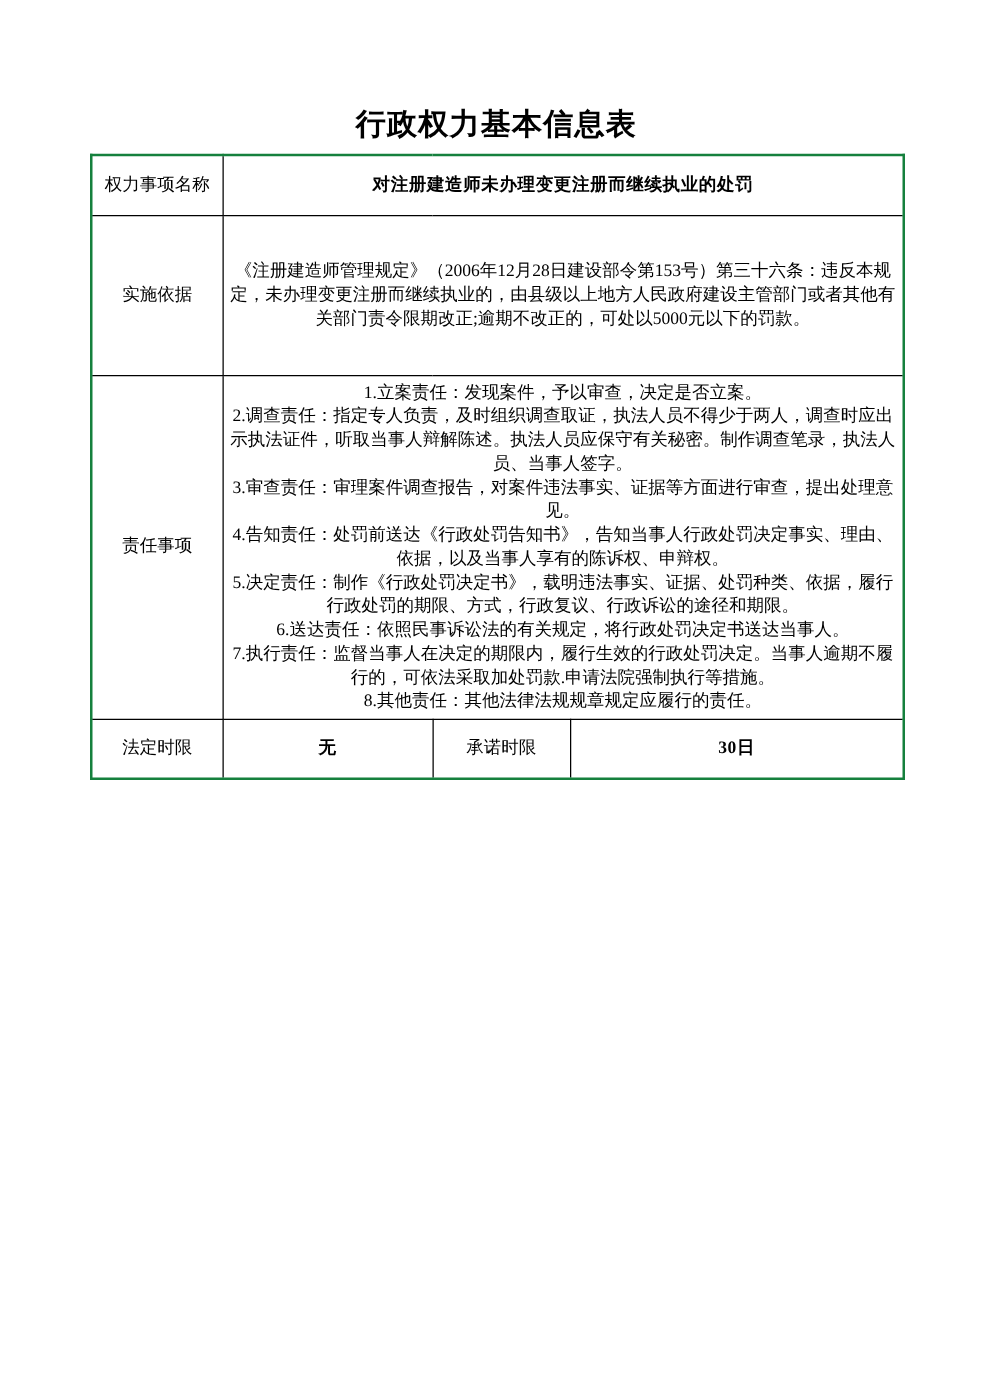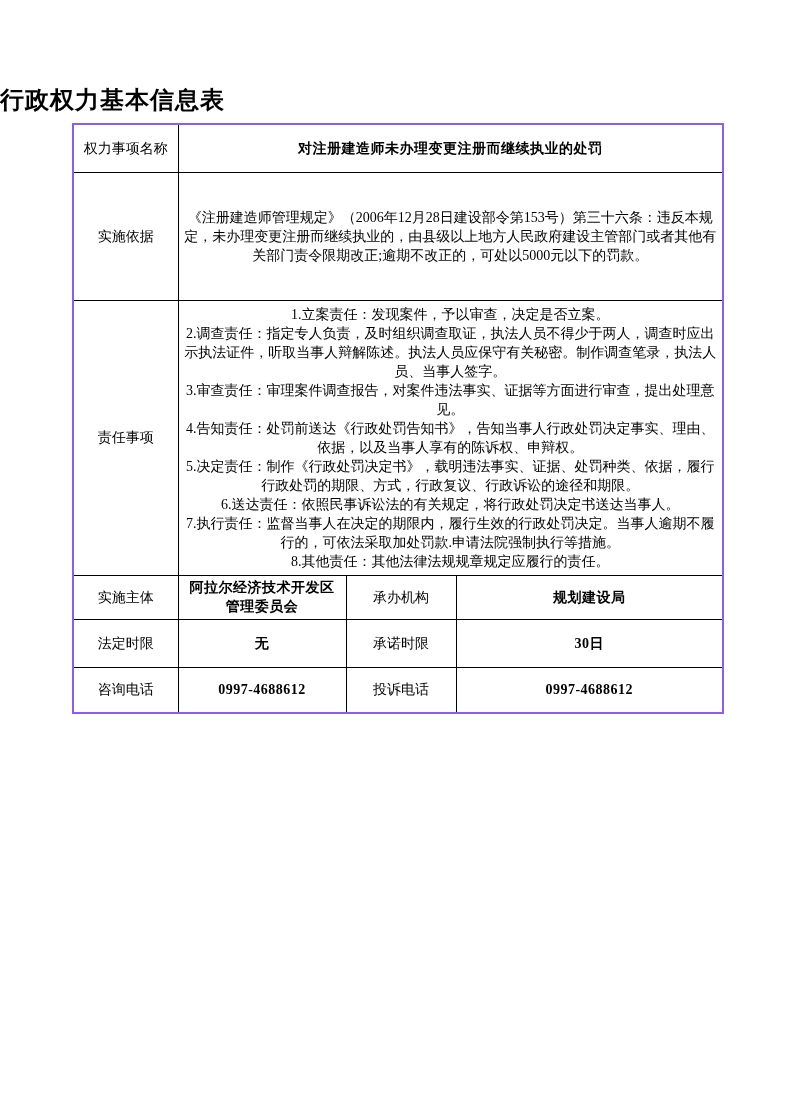--- a/index.html
+++ b/index.html
@@ -18,34 +18,34 @@
     width: 794px;
     height: 1108px;
     background: #ffffff;
     overflow: hidden;
   }
   .doc-title {
     position: absolute;
     top: 86px;
     left: 0;
     width: 100%;
-    text-align: left;
+    text-align: center;
     font-size: 24px;
     line-height: 28px;
     font-weight: bold;
     letter-spacing: 1px;
   }
   table.info-table {
     position: absolute;
     left: 72px;
     top: 123px;
     width: 650px;
     border-collapse: collapse;
     table-layout: fixed;
-    border: 2px solid #8b5cf6;
+    border: 2px solid #15803d;
     padding-left: 41px;
   }
   table.info-table td {
     border: 1px solid #000000;
     font-size: 14px;
     line-height: 19px;
     text-align: center;
     vertical-align: middle;
     padding: 2px 4px;
     overflow: hidden;
@@ -103,40 +103,28 @@
         <td class="val-duties" colspan="3">1.立案责任：发现案件，予以审查，决定是否立案。
 2.调查责任：指定专人负责，及时组织调查取证，执法人员不得少于两人，调查时应出示执法证件，听取当事人辩解陈述。执法人员应保守有关秘密。制作调查笔录，执法人员、当事人签字。
 3.审查责任：审理案件调查报告，对案件违法事实、证据等方面进行审查，提出处理意见。
 4.告知责任：处罚前送达《行政处罚告知书》，告知当事人行政处罚决定事实、理由、依据，以及当事人享有的陈诉权、申辩权。
 5.决定责任：制作《行政处罚决定书》，载明违法事实、证据、处罚种类、依据，履行行政处罚的期限、方式，行政复议、行政诉讼的途径和期限。
 6.送达责任：依照民事诉讼法的有关规定，将行政处罚决定书送达当事人。
 7.执行责任：监督当事人在决定的期限内，履行生效的行政处罚决定。当事人逾期不履行的，可依法采取加处罚款.申请法院强制执行等措施。
 8.其他责任：其他法律法规规章规定应履行的责任。</td>
       </tr>
 
-      <tr style="height:44px">
-        <td class="lbl">实施主体</td>
-        <td class="val-center">阿拉尔经济技术开发区管理委员会</td>
-        <td class="lbl">承办机构</td>
-        <td class="val-center">规划建设局</td>
-      </tr>
 
 
 
       <tr style="height:48px">
         <td class="lbl">法定时限</td>
         <td class="val-center">无</td>
         <td class="lbl">承诺时限</td>
         <td class="val-center">30日</td>
       </tr>
 
-      <tr style="height:46px">
-        <td class="lbl">咨询电话</td>
-        <td class="val-center">0997-4688612</td>
-        <td class="lbl">投诉电话</td>
-        <td class="val-center">0997-4688612</td>
-      </tr>
 
 
     </tbody>
   </table>
 
 </div>
 
 </body></html>

